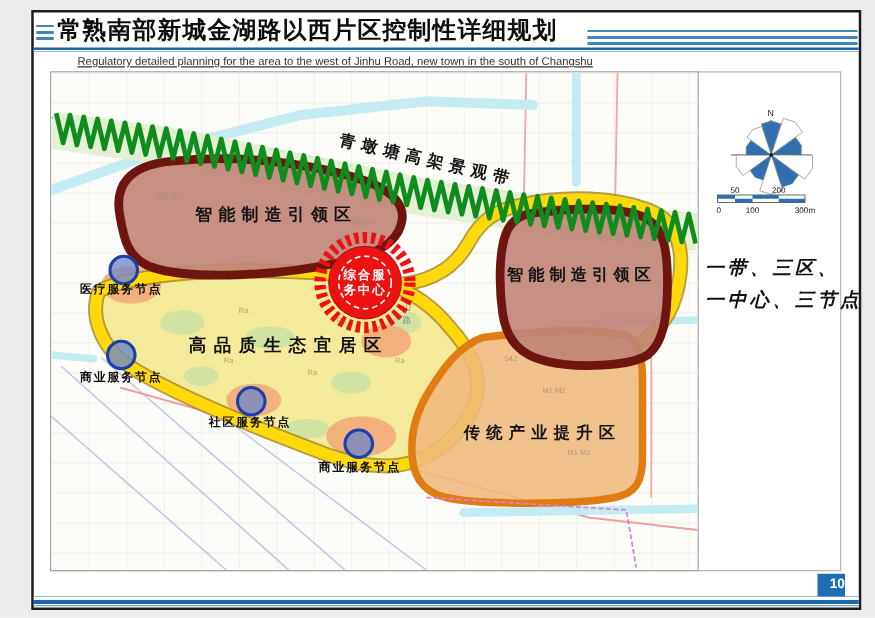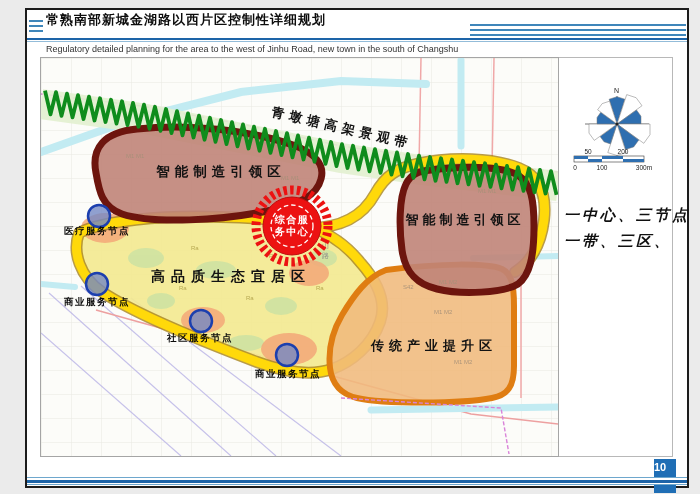--- a/index.html
+++ b/index.html
@@ -11,38 +11,38 @@
   .abs{position:absolute;}
   .frame{
     left:25px;top:8px;width:664px;height:480px;box-sizing:border-box;
     border:2px solid #1c1c1c;background:#ffffff;
   }
   .hdr-stripes{
     height:12px;
     background:repeating-linear-gradient(180deg,#3f86ba 0 2px,rgba(0,0,0,0) 2px 5px);
   }
   .title{
-    left:46px;top:11px;font-size:13px;font-weight:bold;color:#0d0d0d;letter-spacing:1px;
+    left:46px;top:11px;font-size:19px;font-weight:bold;color:#0d0d0d;letter-spacing:1px;
     font-family:Liberation Serif, serif;white-space:nowrap;
   }
   .title-rule{
     left:27px;top:38px;width:660px;height:5px;
     background:linear-gradient(180deg,#1d64a8 0 2px,#ffffff 2px 3px,#93bcd9 3px 4px,rgba(0,0,0,0) 4px);
   }
-  .subtitle{left:46px;top:44px;font-size:9px;color:#333;white-space:nowrap;}
+  .subtitle{left:62px;top:44px;font-size:9px;color:#333;white-space:nowrap;text-decoration:underline;}
   .panel-title{left:592px;top:60px;font-size:13px;font-weight:bold;color:#111;letter-spacing:1px;}
   .figure-box{left:40px;top:57px;width:633px;height:400px;box-sizing:border-box;border:1px solid #b8b8b8;background:#fff;}
   .map-panel{left:40px;top:57px;width:519px;height:400px;box-sizing:border-box;border:1px solid #a5a5a5;background:#fcfcf9;}
   .summary{
     left:564px;top:202px;width:130px;font-size:15px;font-weight:bold;font-style:italic;
     font-family:"Liberation Serif", serif;color:#101010;letter-spacing:3px;line-height:26px;white-space:nowrap;
   }
   .pageno{
-    left:654px;top:459px;width:22px;height:34px;background:#1f6eb5;color:#fff;
-    font-size:11px;font-weight:bold;text-align:left;line-height:16px;
+    left:654px;top:459px;width:22px;height:24px;background:#1f6eb5;color:#fff;
+    font-size:11px;font-weight:bold;text-align:right;line-height:16px;
   }
   .footer-stripes{
     left:27px;top:477px;width:660px;height:8px;
     background:linear-gradient(180deg,#6ea7cd 0 1px,#ffffff 1px 3px,#1d64a8 3px 6px,#ffffff 6px 7px,#6ea7cd 7px 8px);
   }
   svg text{font-family:"Liberation Sans", sans-serif;}
   .zone-label{font-weight:bold;fill:#131313;}
   .node-label{font-weight:bold;fill:#0a0a0a;font-size:9.5px;letter-spacing:1.5px;}
   .bg-label{fill:#a59078;font-size:6px;opacity:.9;}
 </style>
@@ -220,18 +220,18 @@
   <g font-size="6.5" fill="#222" text-anchor="middle">
     <text x="18" y="8">50</text>
     <text x="53" y="8">200</text>
     <text x="5" y="24">0</text>
     <text x="32" y="24">100</text>
     <text x="74" y="24">300m</text>
   </g>
 </svg>
 
 <div class="abs summary">
+  <div>一带、三区、</div>
   <div>一中心、三节点</div>
-  <div>一带、三区、</div>
 </div>
 
 <div class="abs pageno">10</div>
 <div class="abs footer-stripes"></div>
 
 </body></html>

